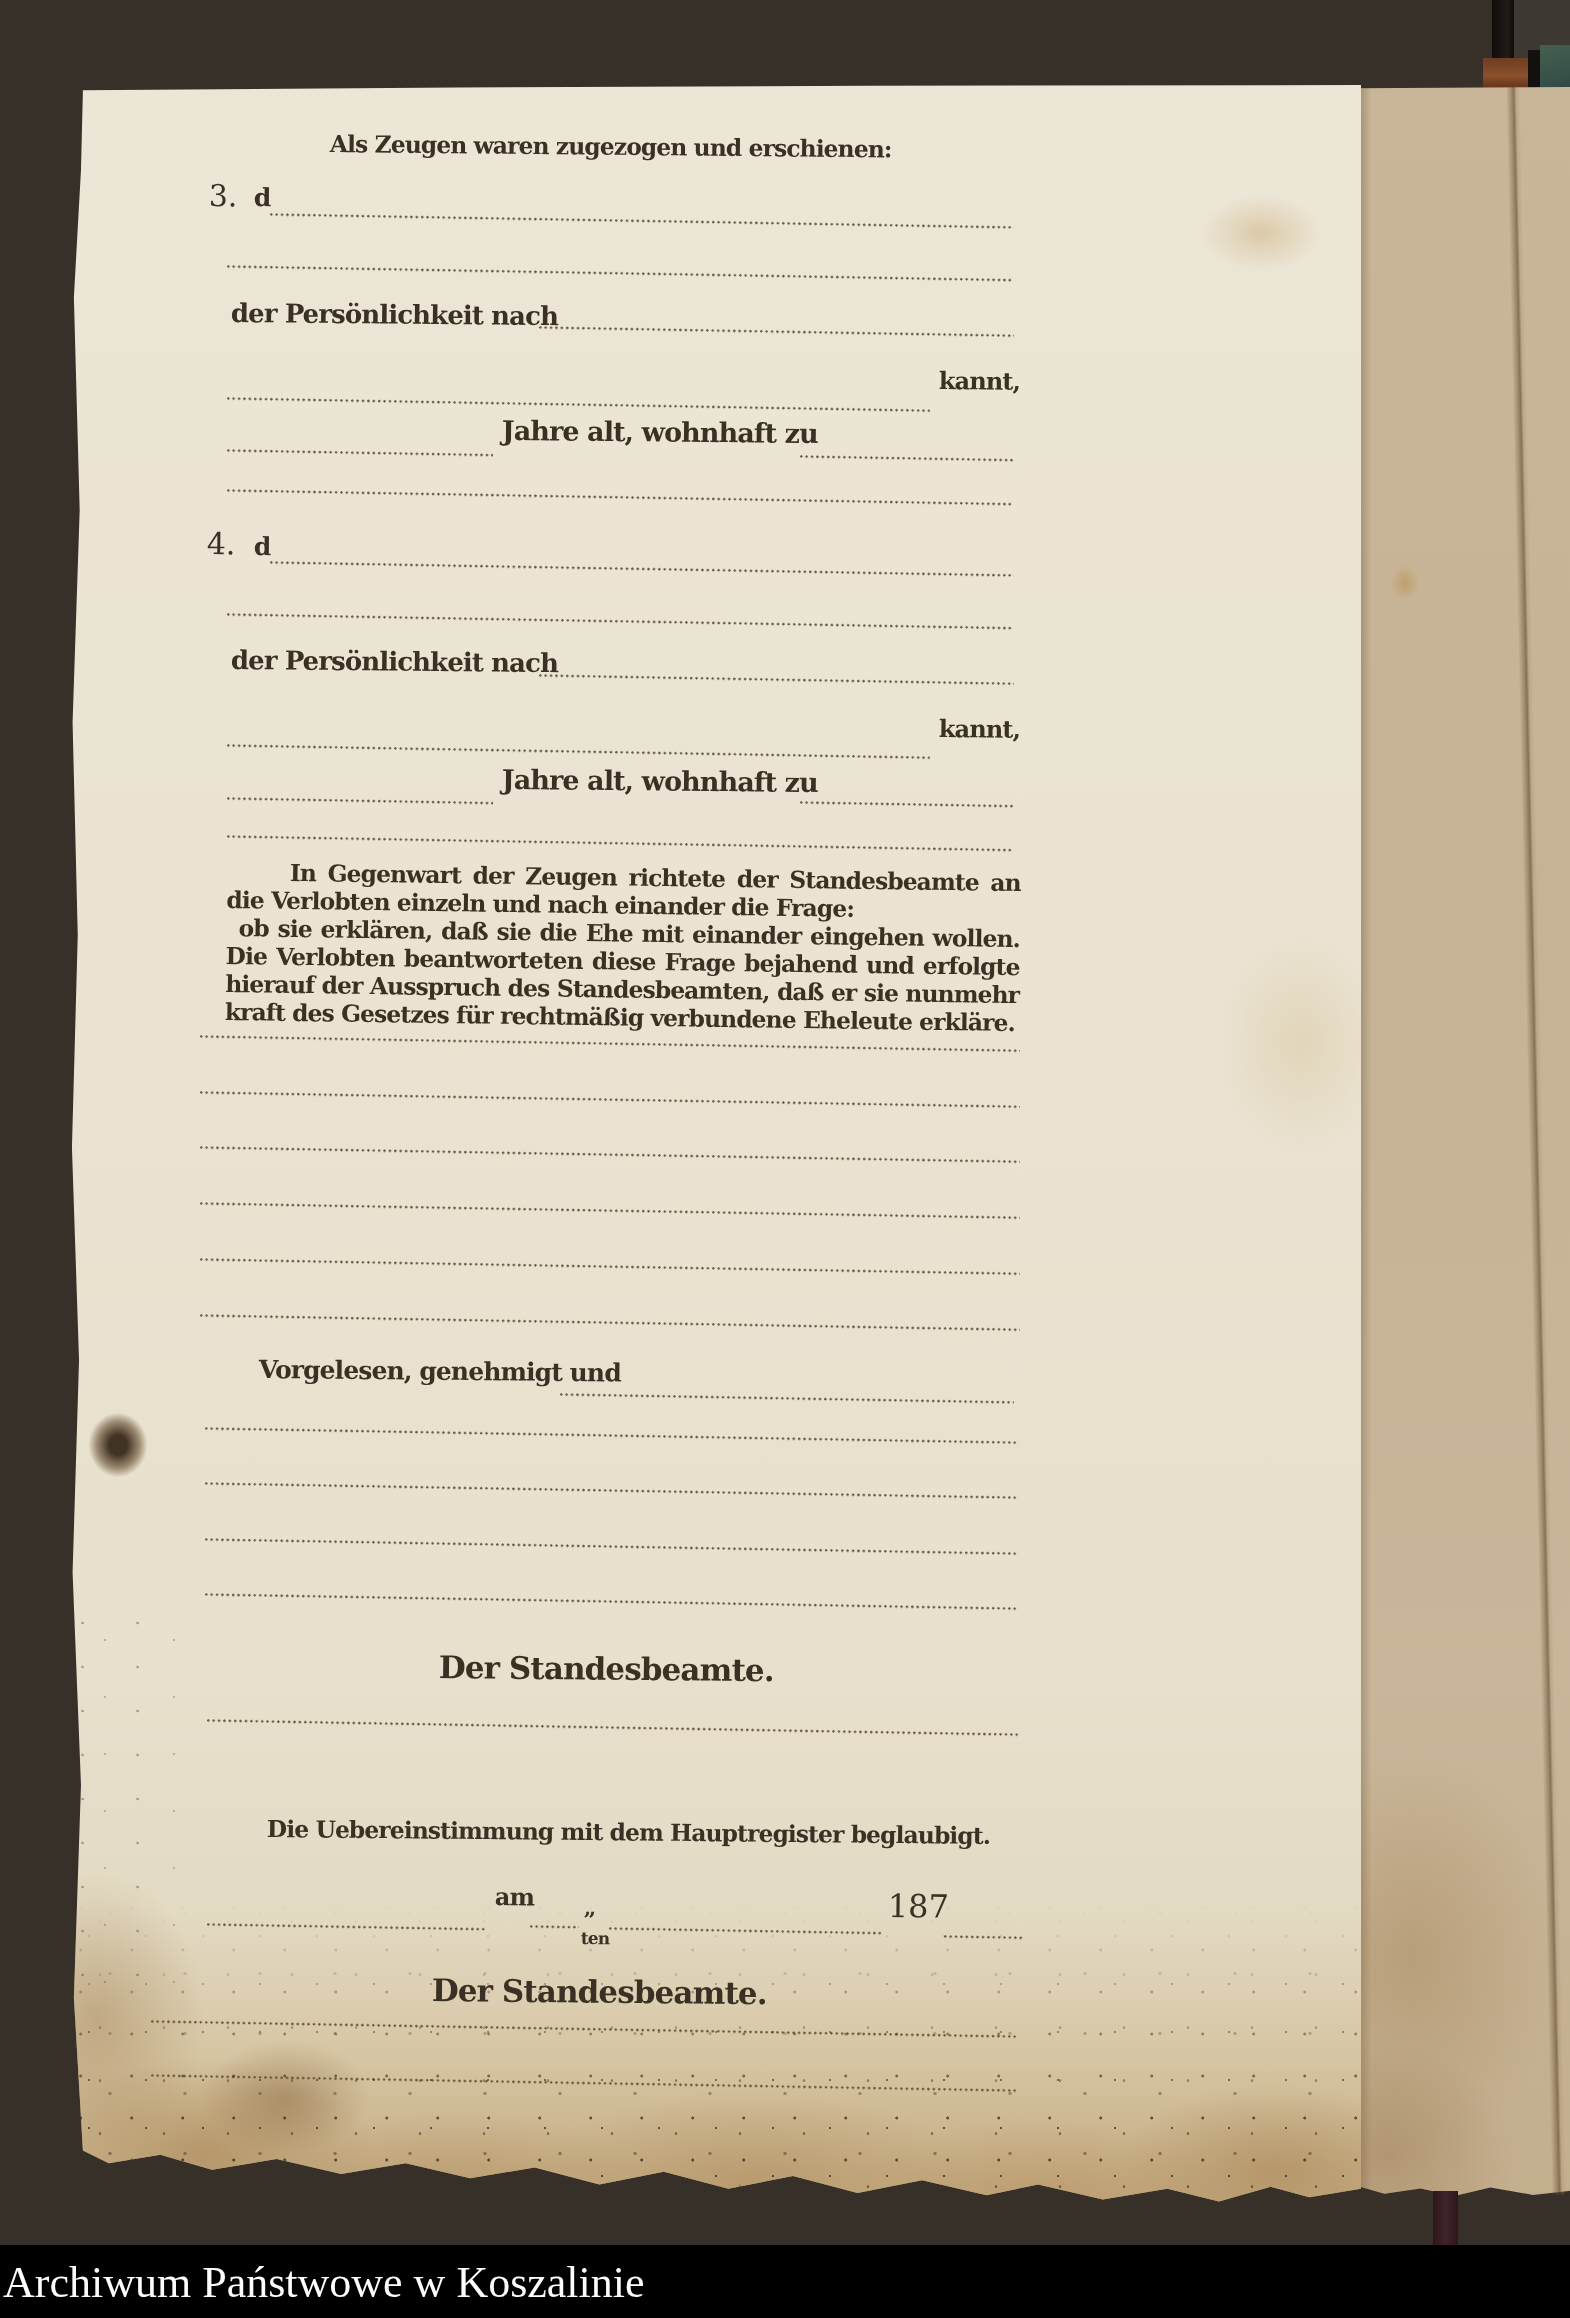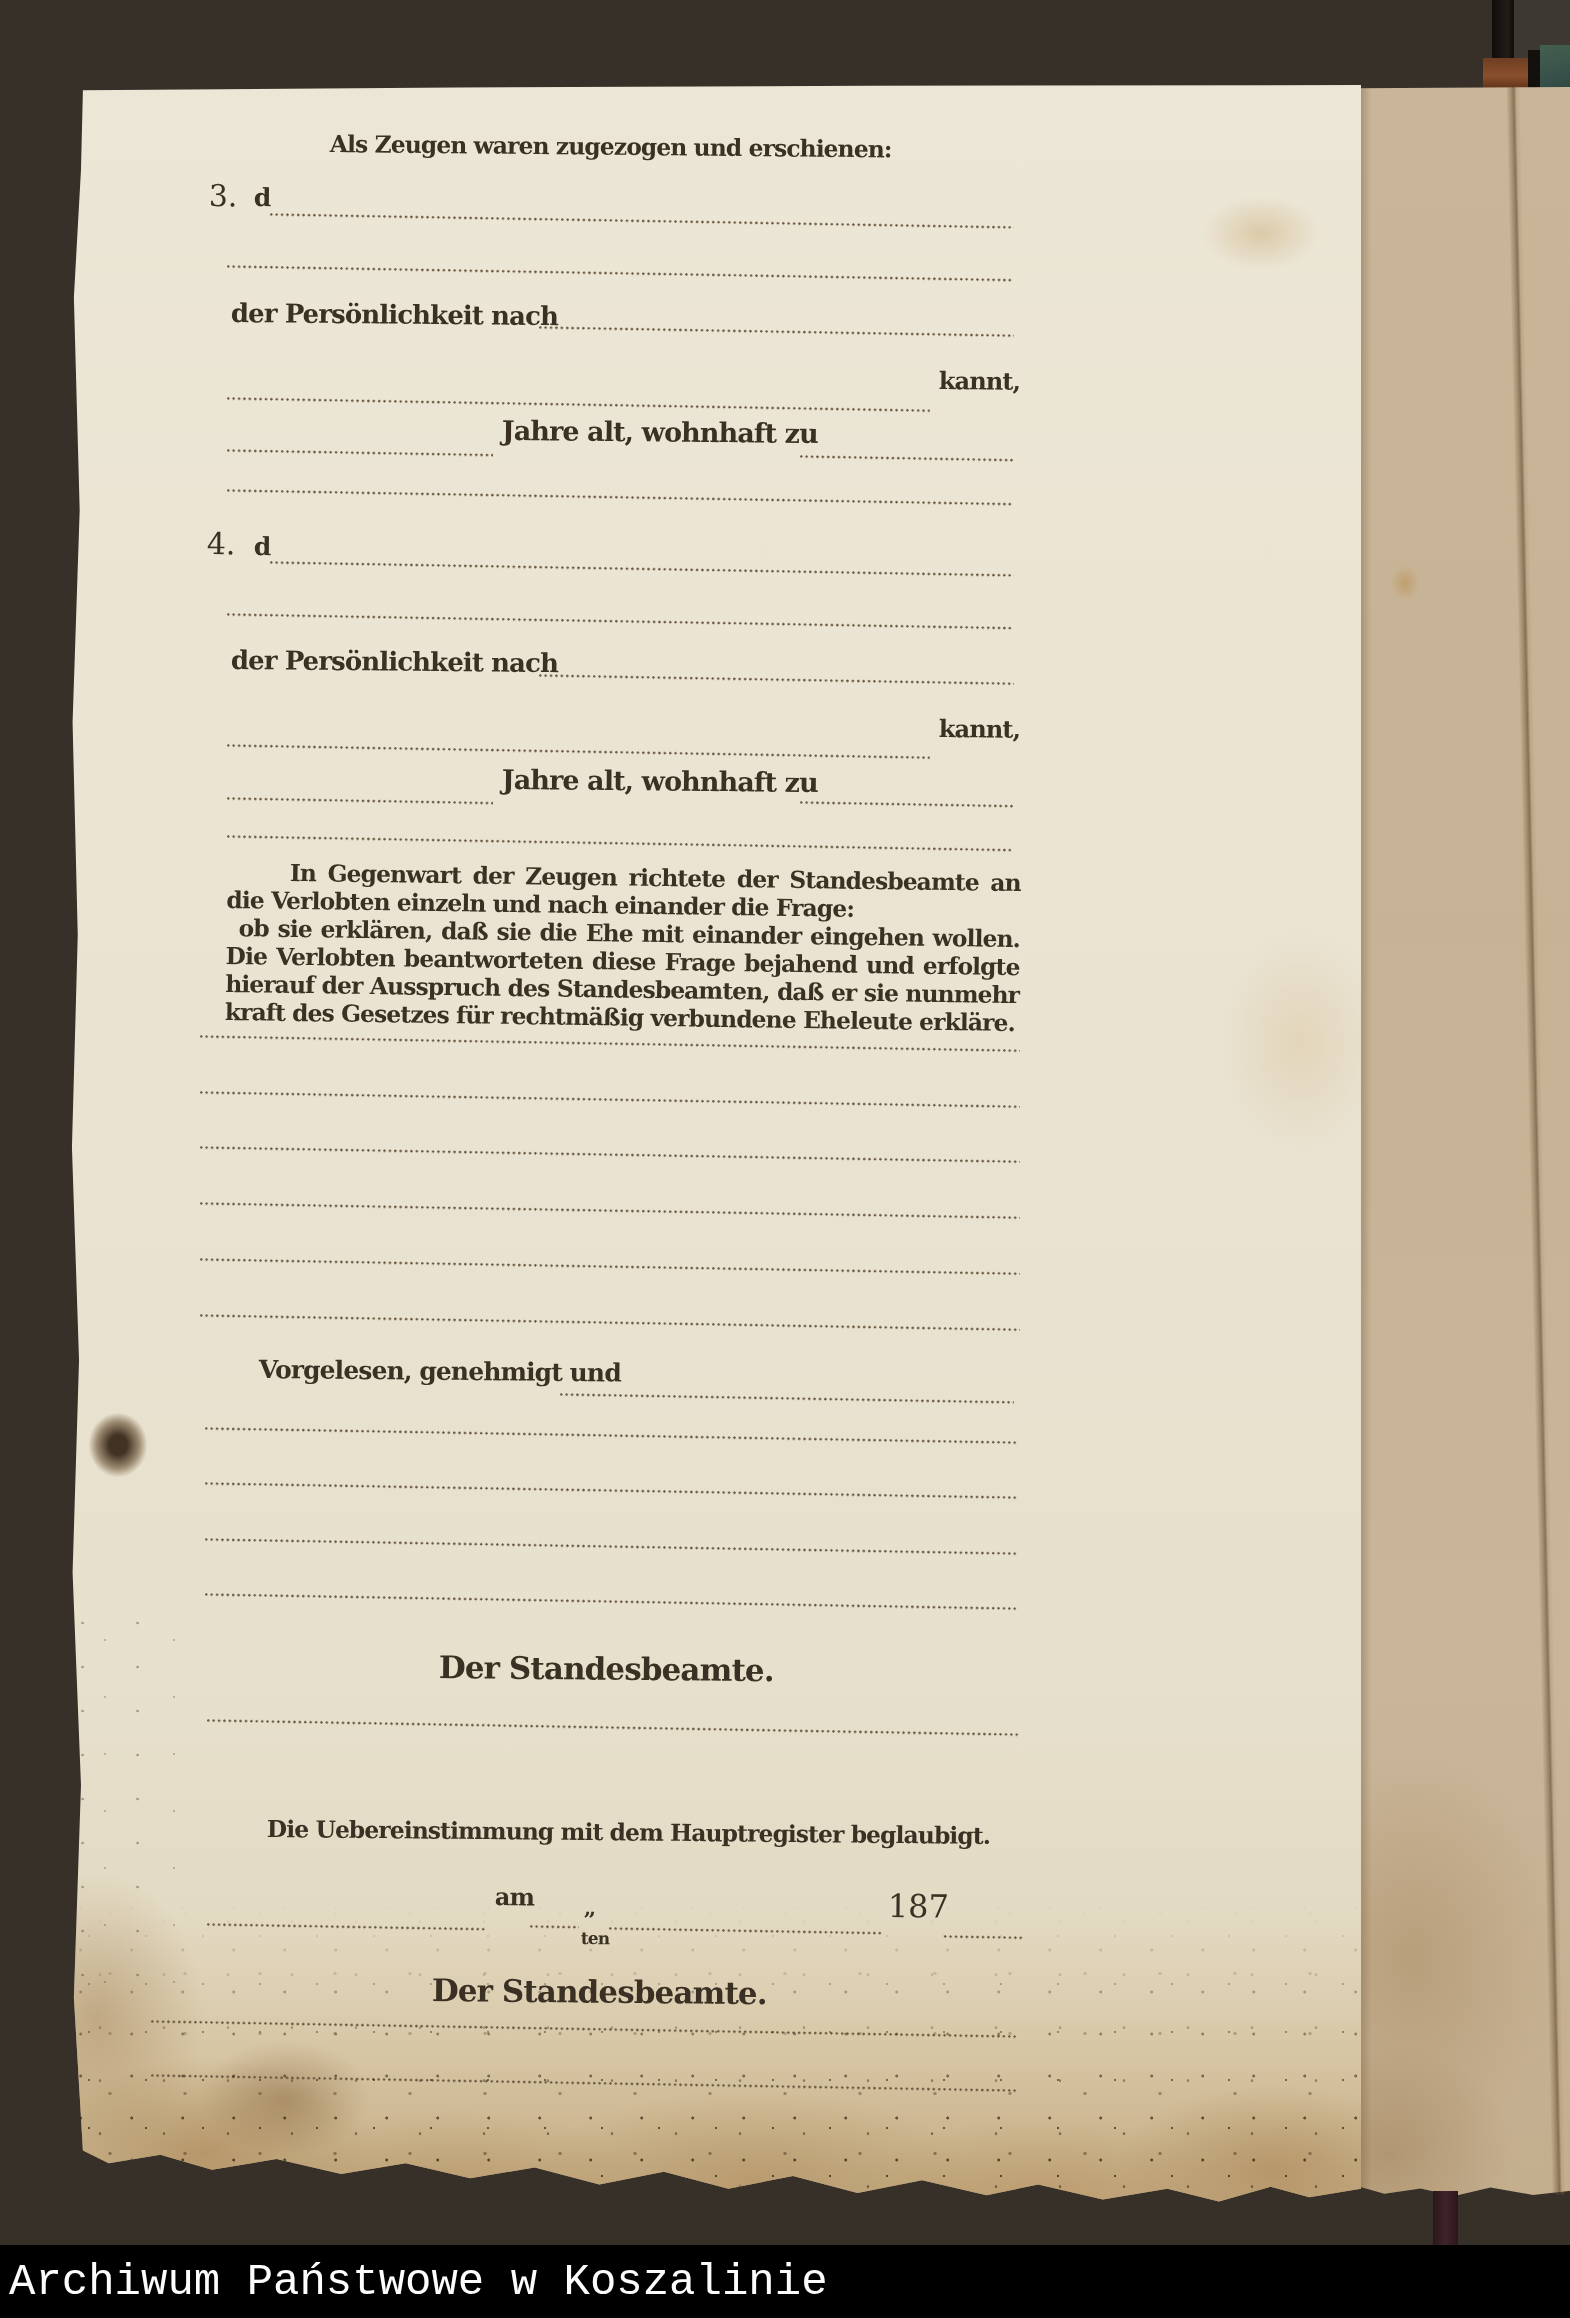--- a/index.html
+++ b/index.html
@@ -96,22 +96,22 @@
   .pjust{text-align:justify;text-align-last:justify;}
   .pind1{padding-left:63px;}
   .pind2{padding-left:12.6px;}
   .year{font-weight:normal;letter-spacing:0;}
   
   .footer-bar{
     position:absolute;left:0;top:2245px;width:1571px;height:74px;background:#000;
     display:flex;align-items:center;
   }
   .footer-bar span{
-    font-family:Liberation Mono, monospace;
-    font-size:44px;color:#fdfdfd;padding-left:9px;letter-spacing:0;
+    font-family:Liberation Serif, serif;
+    font-size:44px;color:#fdfdfd;padding-left:3px;letter-spacing:0;
   }
 </style>
 </head>
 <body>
 
 <div class="bg-right-top"></div>
 <div class="spine-strip"></div>
 <div class="rust-patch"></div>
 <div class="cloth-shadow"></div>
 <div class="cloth-patch"></div>

